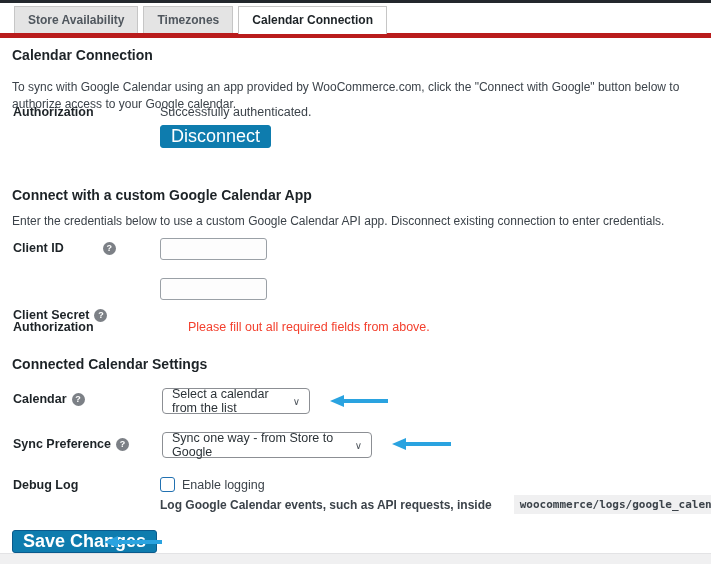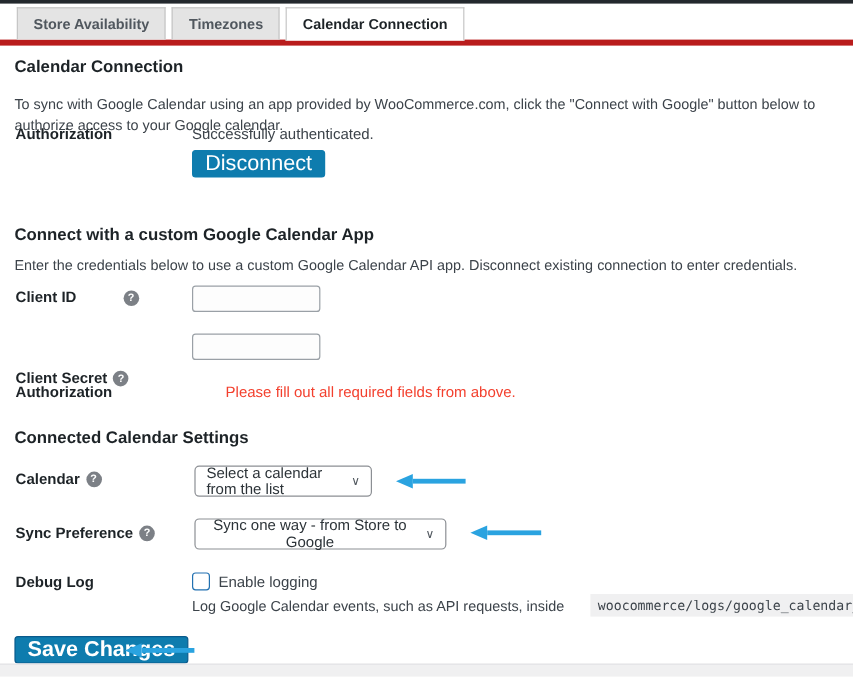--- a/index.html
+++ b/index.html
@@ -93,21 +93,21 @@
   .select-box .chevron { font-size: 10px; color: #50575e; margin-left: 10px; }
   .checkbox {
     position: absolute; left: 160px;
     width: 15px; height: 15px;
     border: 1.5px solid #2271b1; border-radius: 3px;
     background: #ffffff; cursor: pointer;
   }
   .debug-desc-row {
     position: absolute; left: 160px; right: 0;
     display: flex; align-items: center; gap: 22px;
-    font-size: 12px; color: #3c434a; white-space: nowrap; overflow: hidden;
+    font-size: 12px; color: #3c434a; white-space: nowrap; overflow: hidden; font-weight: bold;
   }
   .code-chip {
     font-family: "DejaVu Sans Mono", "Liberation Mono", monospace;
     font-size: 11px; color: #3c434a;
     background: #f0f0f1; padding: 3px 6px;
     white-space: nowrap;
   }
   
   .arrow { position: absolute; display: flex; align-items: center; height: 13px; }
   .arrow .head {
@@ -174,21 +174,21 @@
 </div>
 <div class="arrow" style="top:394px; left:330px; width:58px;">
   <span class="head"></span>
     <span class="shaft"></span>
 </div>
 
 <div class="row-label" style="top:437px;">
   <span>Sync Preference</span>
   <span class="help-icon">?</span>
 </div>
-<div class="select-box" style="top:432px; width:210px;text-align:center;">
+<div class="select-box" style="top:432px; width:210px;">
   <span>Sync one way - from Store to Google</span>
   <span class="chevron">∨</span>
 </div>
 <div class="arrow" style="top:437px; left:392px; width:59px;">
   <span class="head"></span>
     <span class="shaft"></span>
 </div>
 
 <div class="row-label" style="top:478px;">
   <span>Debug Log</span>

